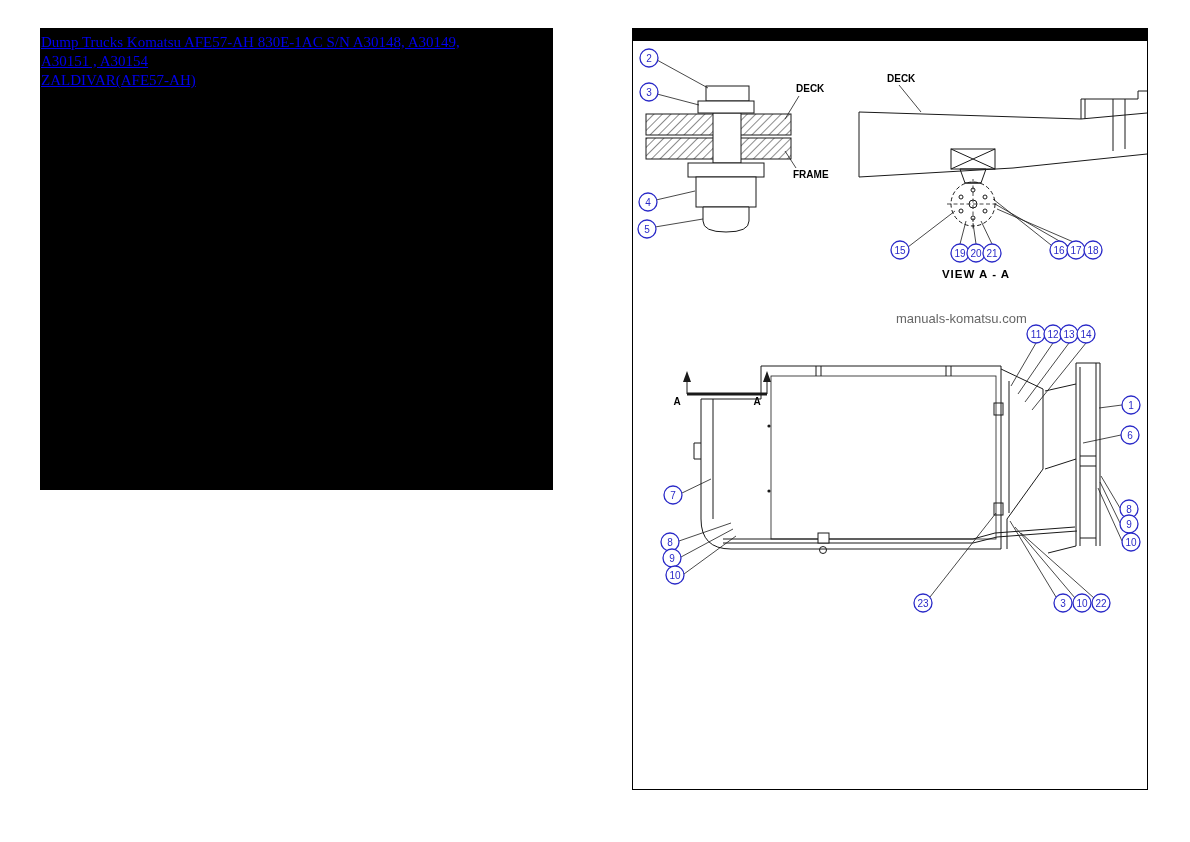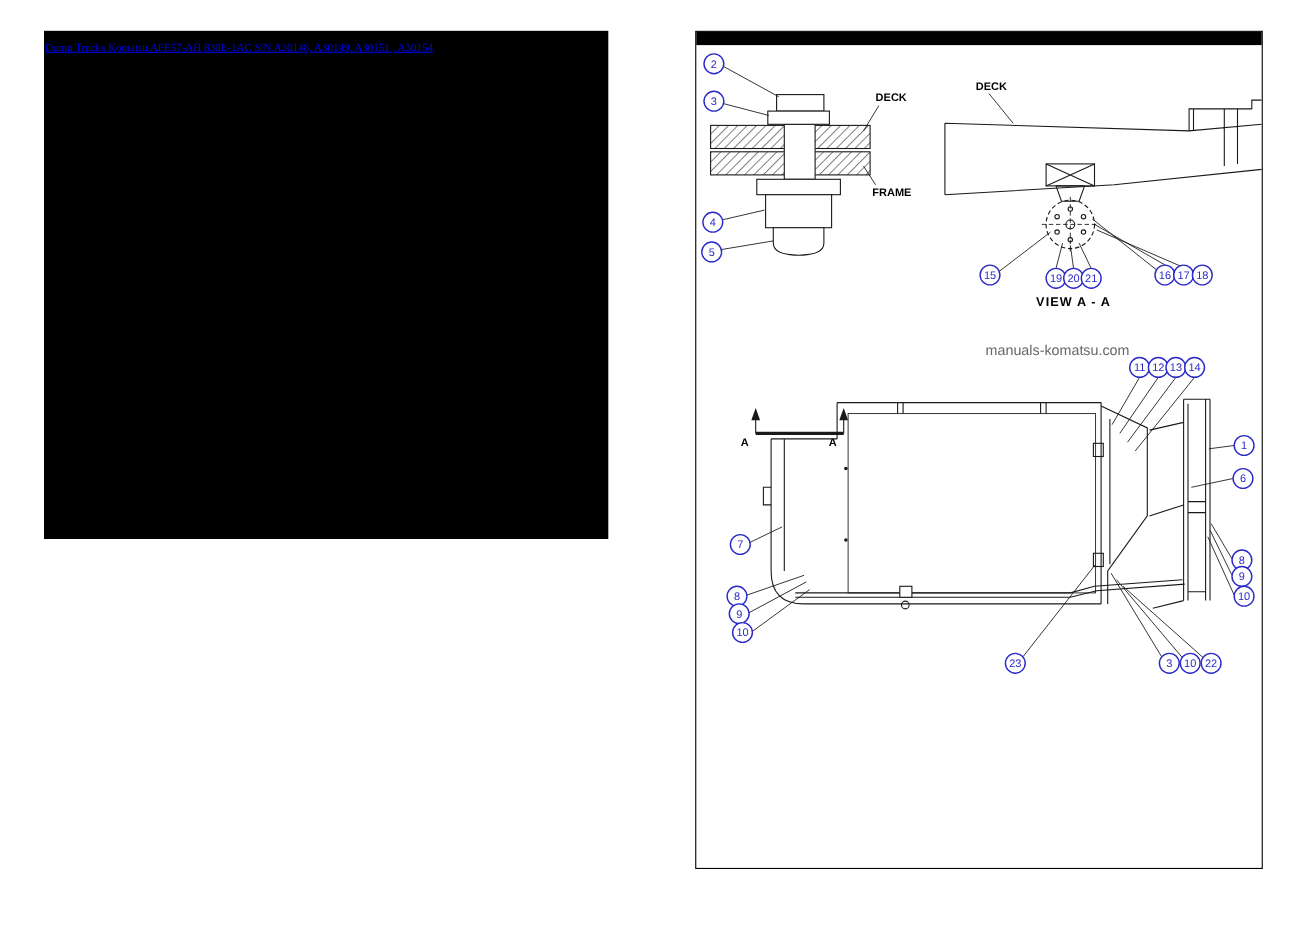--- a/index.html
+++ b/index.html
@@ -10,21 +10,21 @@
     position: absolute; left: 40px; top: 28px;
     width: 513px; height: 462px;
     background: #000000;
     padding: 5px 1px 0 1px;
   }
   .breadcrumb-link {
     display: inline-block;
     width: 445px;
     color: #0000EE;
     font-family: "Liberation Serif", serif;
-    font-size: 10px;
+    font-size: 15px;
     line-height: 1.27;
     text-decoration: underline;
     cursor: pointer;
   }
   .breadcrumb-link span { display: block; }
 
   .diagram-panel {
     position: absolute; left: 632px; top: 28px;
     width: 516px; height: 762px;
     background: #ffffff;
@@ -51,20 +51,21 @@
              font-family: "Liberation Sans", sans-serif; letter-spacing: 1px; }
   .watermark { fill: #666666; font-size: 13px;
                font-family: "Liberation Sans", sans-serif; }
 </style>
 </head>
 <body>
 
 <div class="content-panel">
   <a href="#" class="breadcrumb-link">
     <span>Dump Trucks Komatsu AFE57-AH 830E-1AC S/N A30148, A30149, A30151 , A30154</span>
+    <span>ZALDIVAR(AFE57-AH)</span>
   </a>
 </div>
 
 <div class="diagram-panel">
   <div class="panel-topbar"></div>
 
   <svg width="514" height="748" viewBox="0 0 514 748">
     <defs>
       <pattern id="hatch" width="6" height="6" patternUnits="userSpaceOnUse" patternTransform="rotate(45)">
         <line x1="0" y1="0" x2="0" y2="6" stroke="#1a1a1a" stroke-width="1"></line>

